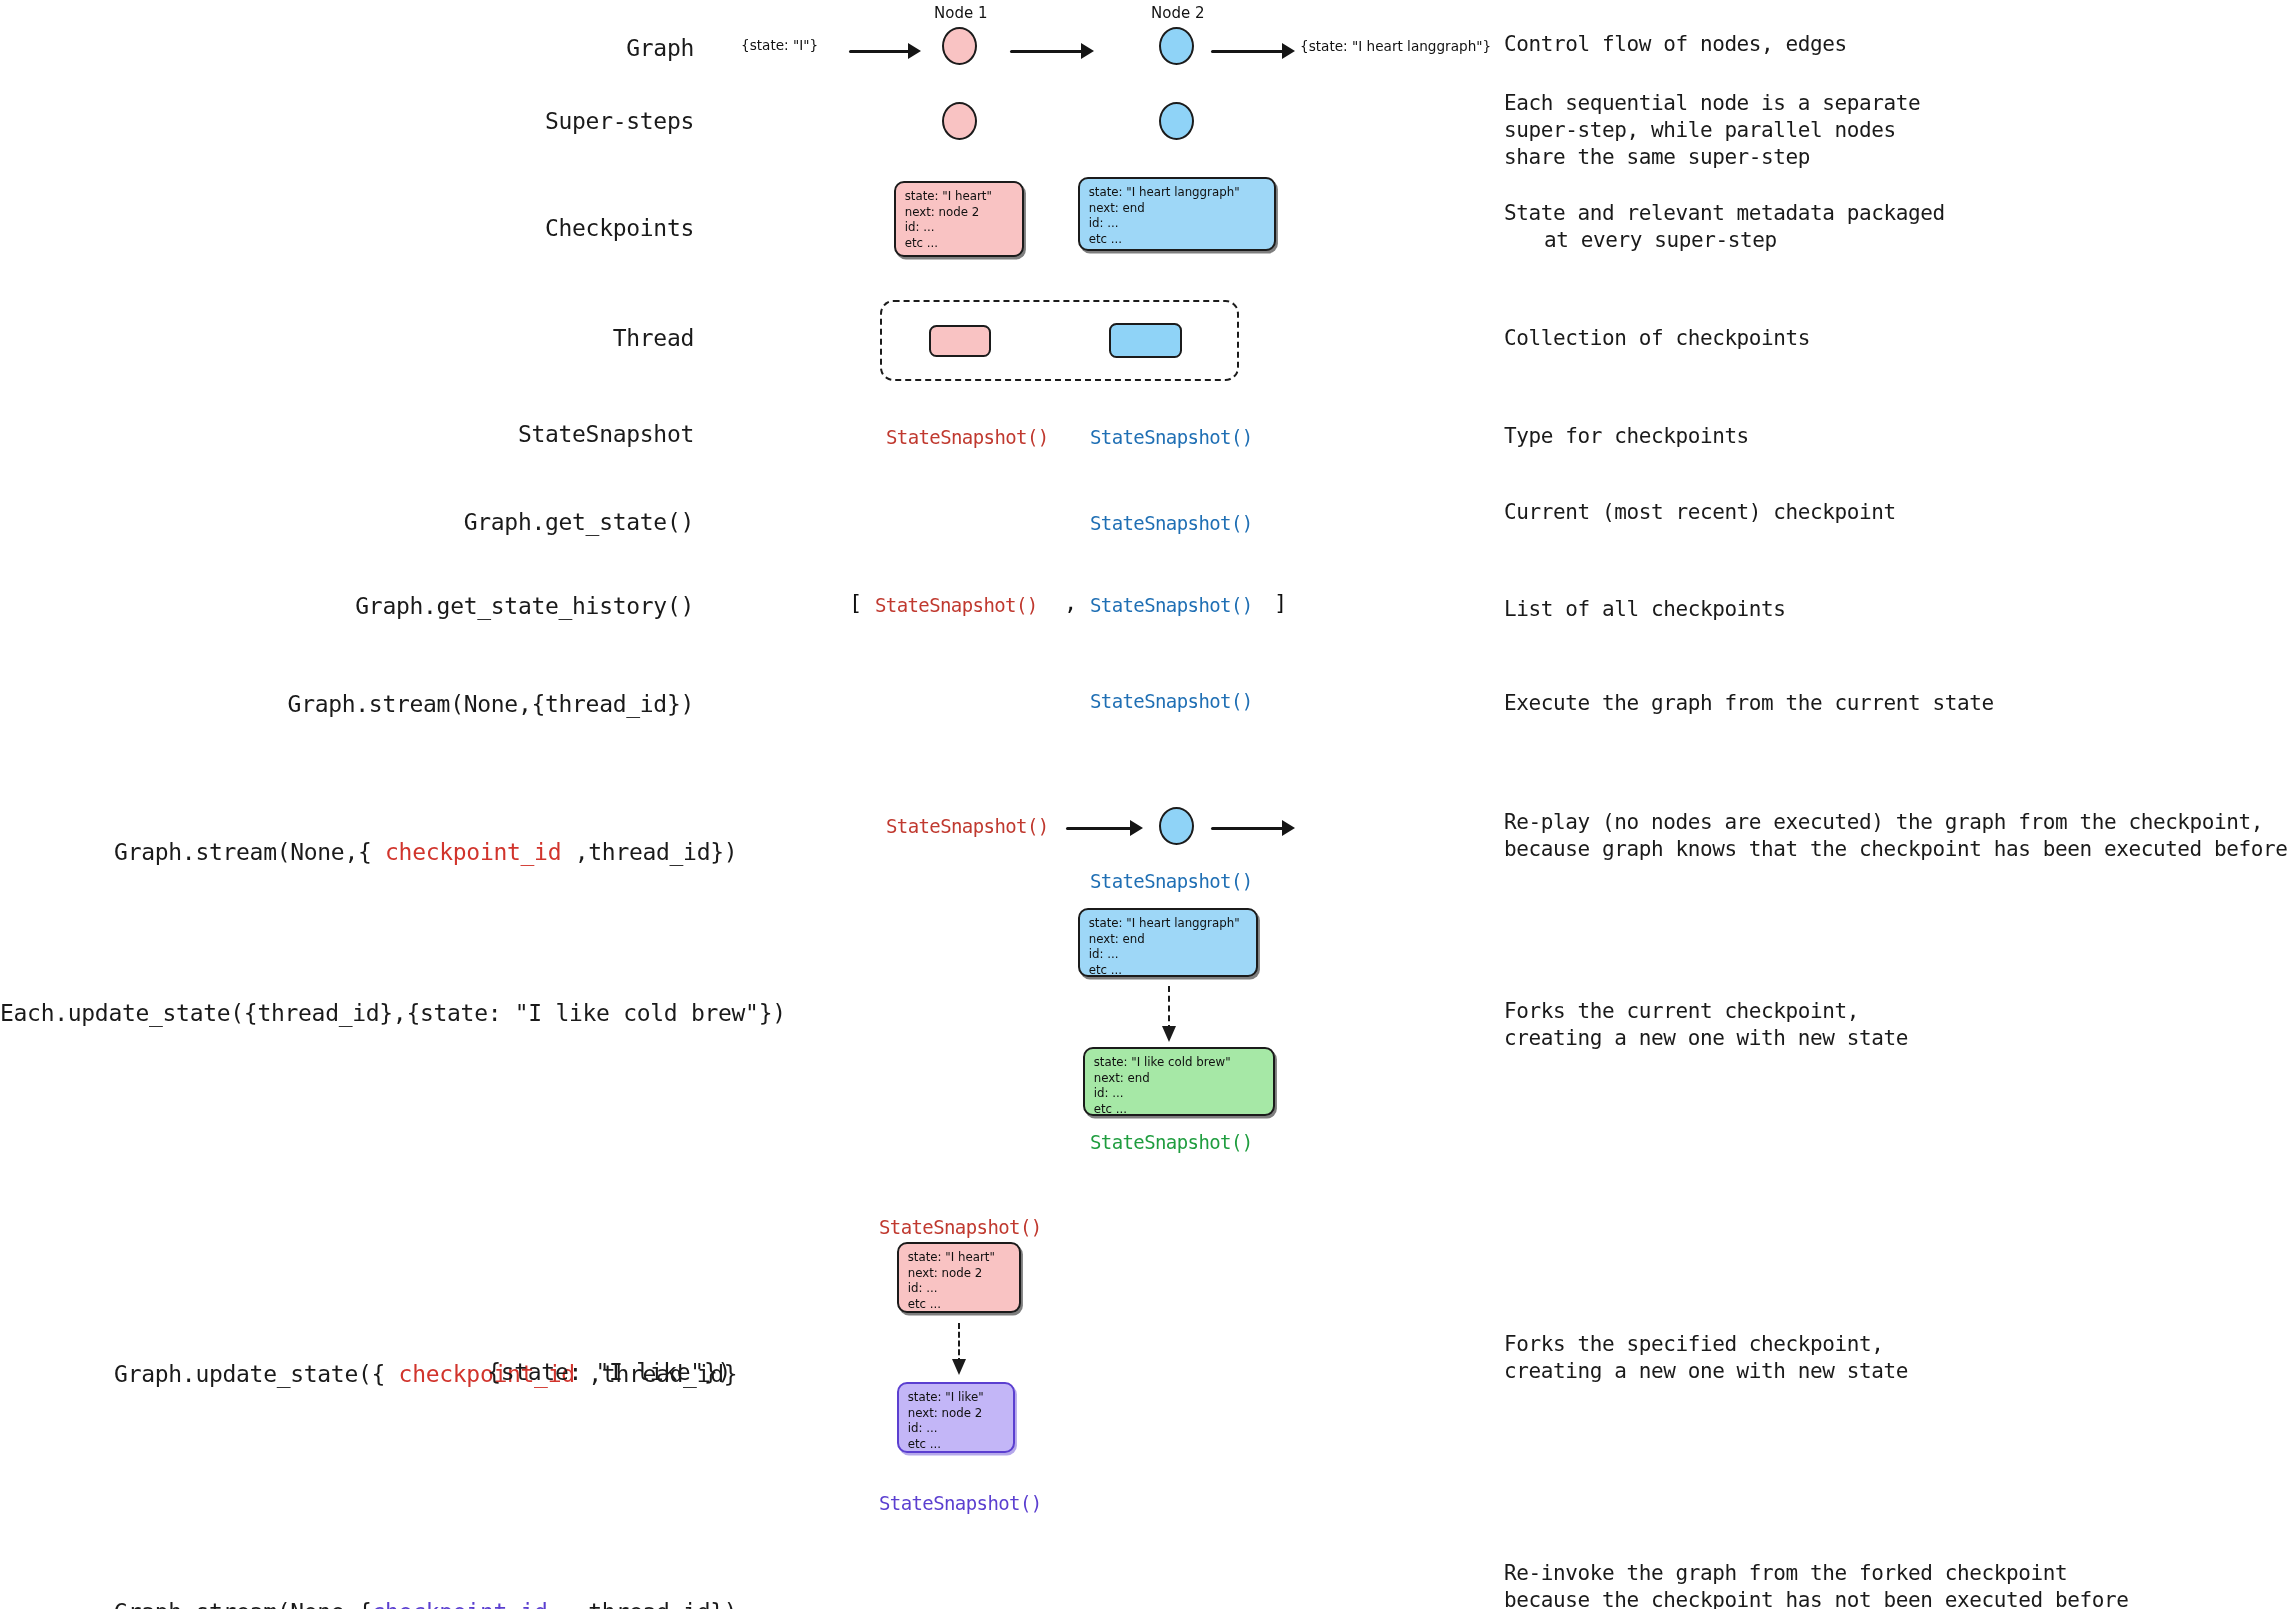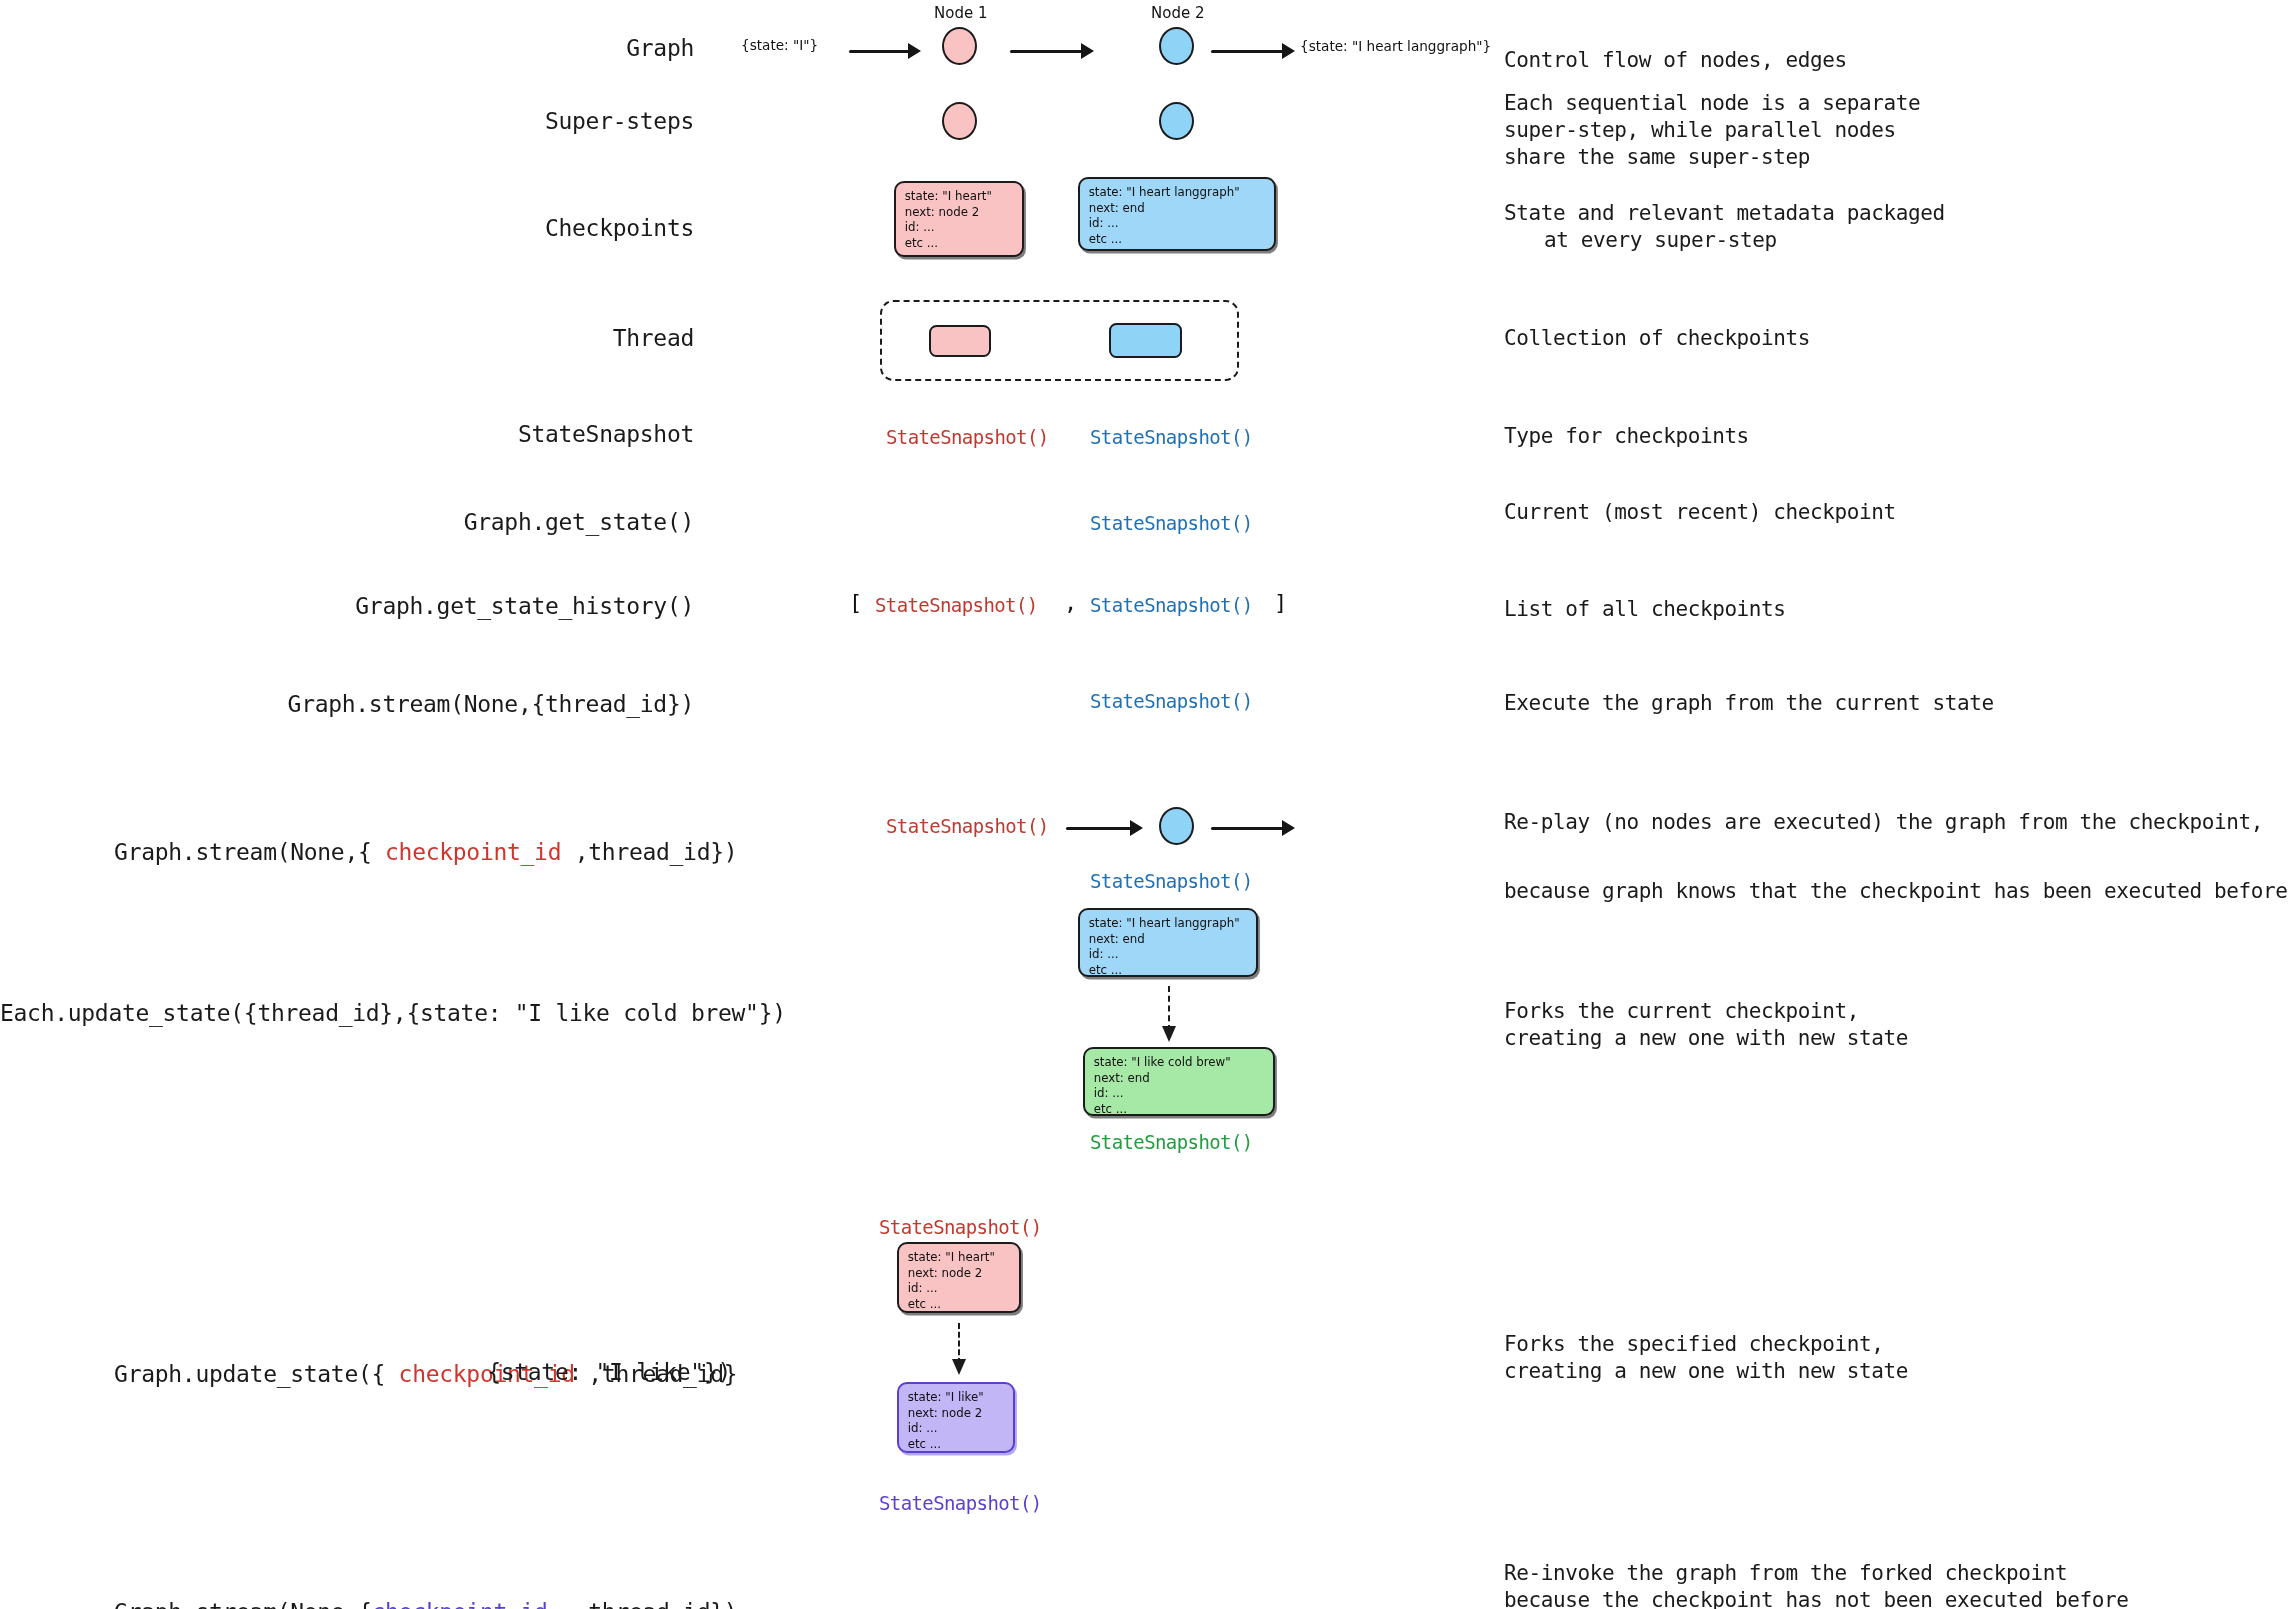--- a/index.html
+++ b/index.html
@@ -164,21 +164,21 @@
 <div class="hand small" style="left:1151px;top:3.7px;">Node 2</div>
 <div class="node blue" style="left:1159px;top:27px;"></div>
 
 <div class="arrow" style="left:1211px;top:50px;width:87px;">
   <div class="shaft" style="width:73px;"></div>
   <div class="head" style="left:71px;"></div>
 </div>
 
 <div class="hand" style="left:1300px;top:38px;">{state: "I heart langgraph"}</div>
 
-<div class="desc" style="top:47px;">Control flow of nodes, edges</div>
+<div class="desc" style="top:31px;">Control flow of nodes, edges</div>
 
 <div class="row-label" style="left:434px;top:107px;width:260px;">Super-steps</div>
 
 <div class="node pink" style="left:942px;top:102px;"></div>
 <div class="node blue" style="left:1159px;top:102px;"></div>
 
 <div class="desc" style="top:90px;">Each sequential node is a separate</div>
 <div class="desc" style="top:117px;">super-step, while parallel nodes</div>
 <div class="desc" style="top:144px;">share the same super-step</div>
 
@@ -252,21 +252,21 @@
 <div class="node blue" style="left:1159px;top:807px;"></div>
 
 <div class="arrow" style="left:1211px;top:827px;width:87px;">
   <div class="shaft" style="width:73px;"></div>
   <div class="head" style="left:71px;"></div>
 </div>
 
 <div class="ss blue" style="left:1090px;top:870px;">StateSnapshot()</div>
 
 <div class="desc" style="top:809px;">Re-play (no nodes are executed) the graph from the checkpoint,</div>
-<div class="desc" style="top:836px;margin-top:42px;">because graph knows that the checkpoint has been executed before</div>
+<div class="desc" style="top:836px;">because graph knows that the checkpoint has been executed before</div>
 
 <div class="row-label" style="left:0px;top:999px;width:737px;">Each.update_state({thread_id},{state: "I like cold brew"})</div>
 
 <div class="cbox blue" style="left:1078px;top:908px;width:180px;height:69px;">
   <div>state: "I heart langgraph"</div>
   <div>next: end</div>
   <div>id: ...</div>
   <div>etc ...</div>
 </div>
 

